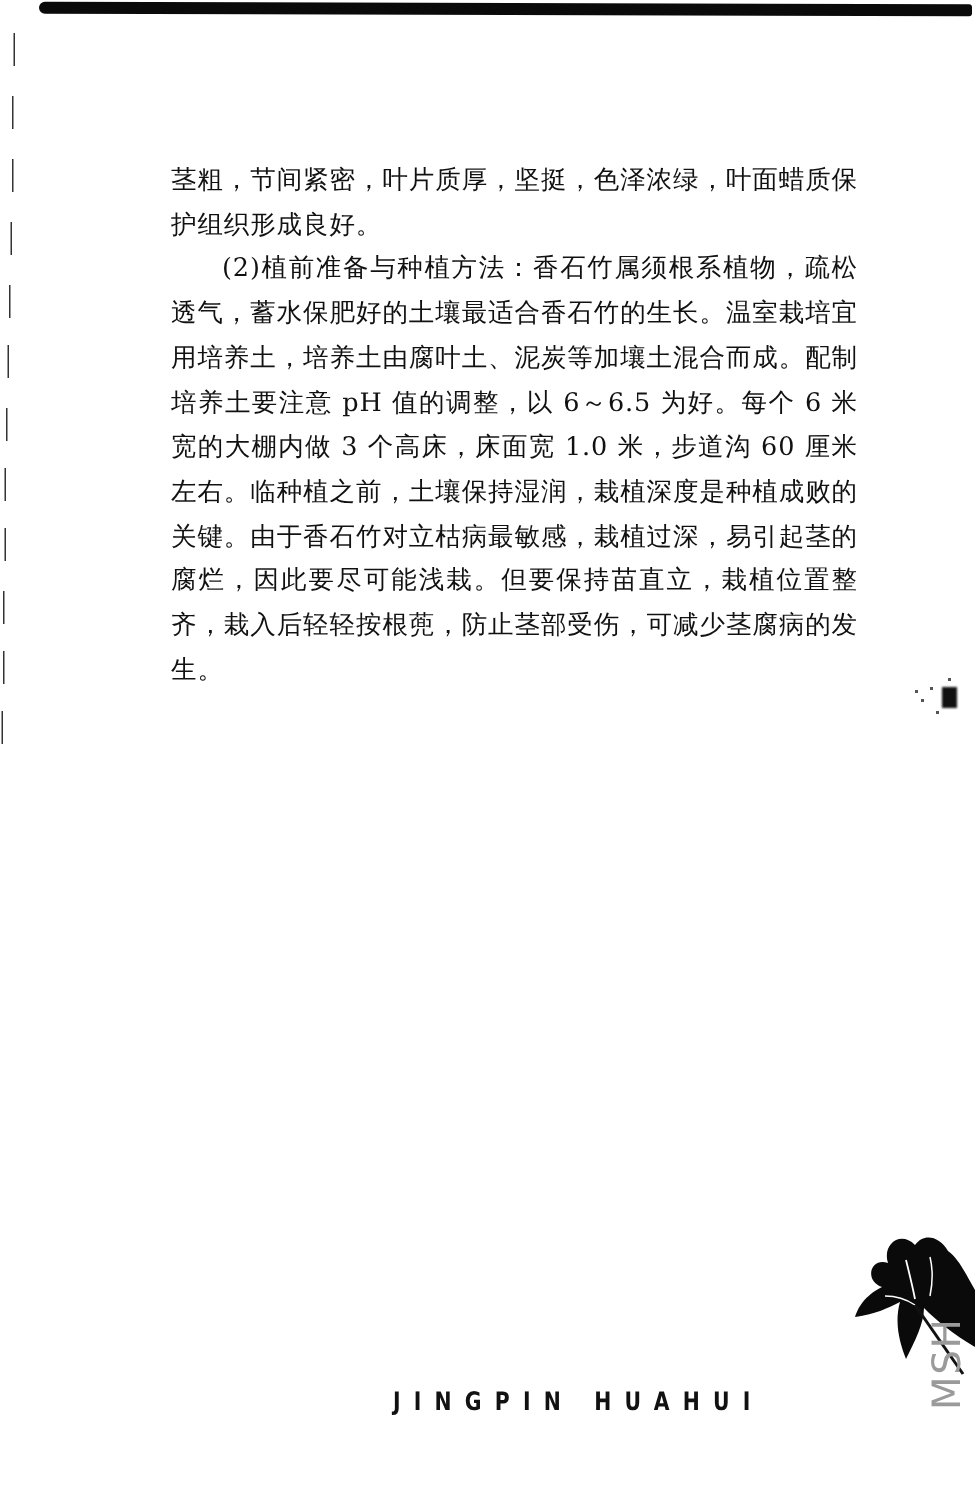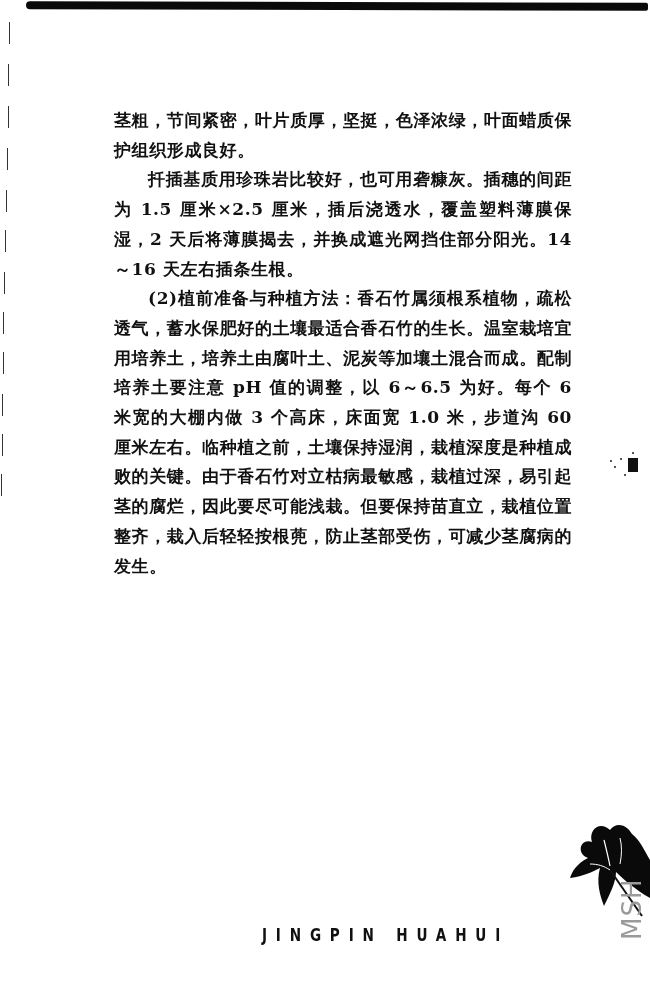--- a/index.html
+++ b/index.html
@@ -13,21 +13,21 @@
     transform: skewY(0.15deg);
   }
   .binding-marks { position: absolute; left: 0; top: 0; width: 14px; height: 500px; }
   .binding-marks span {
     position: absolute; width: 1px; height: 22px; background: #333;
   }
   .body-text {
     position: absolute; left: 114px; top: 106px; width: 458px;
     font-size: 17px; line-height: 29.7px; letter-spacing: 0.6px;
   }
-  .body-text p { margin: 0; text-align: justify; text-align-last: left; font-weight: bold; }
+  .body-text p { margin: 0; text-align: justify; text-align-last: left; }
   .body-text p.indent { text-indent: 34px; }
   .folio-marks {
     position: absolute; left: 608px; top: 448px; width: 30px; height: 30px;
   }
   .folio-marks .blob {
     position: absolute; left: 20px; top: 10px; width: 10px; height: 14px; background: #111;
     filter: blur(0.6px);
   }
   .folio-marks .dot { position:absolute; width:2px; height:2px; background:#555; }
   .footer {
@@ -59,21 +59,20 @@
   <span style="left:4px;top:272px"></span>
   <span style="left:3px;top:312px"></span>
   <span style="left:3px;top:352px"></span>
   <span style="left:2px;top:394px"></span>
   <span style="left:2px;top:434px"></span>
   <span style="left:1px;top:474px"></span>
 </div>
 
 <div class="body-text">
   <p>茎粗，节间紧密，叶片质厚，坚挺，色泽浓绿，叶面蜡质保护组织形成良好。</p>
-  <p class="indent">扦插基质用珍珠岩比较好，也可用砻糠灰。插穗的间距为 1.5 厘米×2.5 厘米，插后浇透水，覆盖塑料薄膜保湿，2 天后将薄膜揭去，并换成遮光网挡住部分阳光。14～16 天左右插条生根。</p>
   <p class="indent">(2)植前准备与种植方法：香石竹属须根系植物，疏松透气，蓄水保肥好的土壤最适合香石竹的生长。温室栽培宜用培养土，培养土由腐叶土、泥炭等加壤土混合而成。配制培养土要注意 pH 值的调整，以 6～6.5 为好。每个 6 米宽的大棚内做 3 个高床，床面宽 1.0 米，步道沟 60 厘米左右。临种植之前，土壤保持湿润，栽植深度是种植成败的关键。由于香石竹对立枯病最敏感，栽植过深，易引起茎的腐烂，因此要尽可能浅栽。但要保持苗直立，栽植位置整齐，栽入后轻轻按根蔸，防止茎部受伤，可减少茎腐病的发生。</p>
 </div>
 
 <div class="folio-marks">
   <div class="blob"></div>
   <div class="dot" style="left:2px;top:12px"></div>
   <div class="dot" style="left:6px;top:18px"></div>
   <div class="dot" style="left:12px;top:10px"></div>
   <div class="dot" style="left:24px;top:4px"></div>
   <div class="dot" style="left:16px;top:26px"></div>

